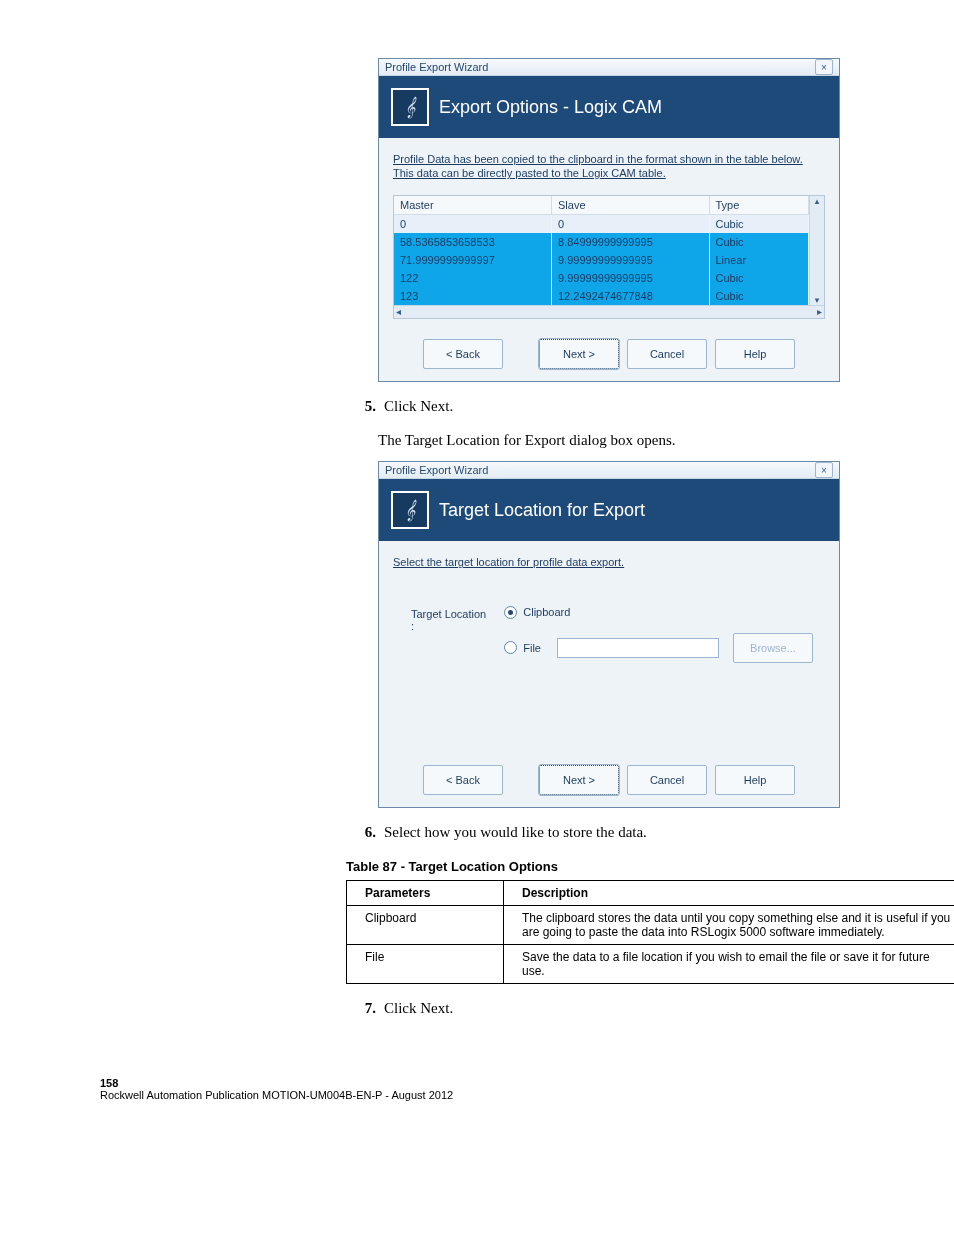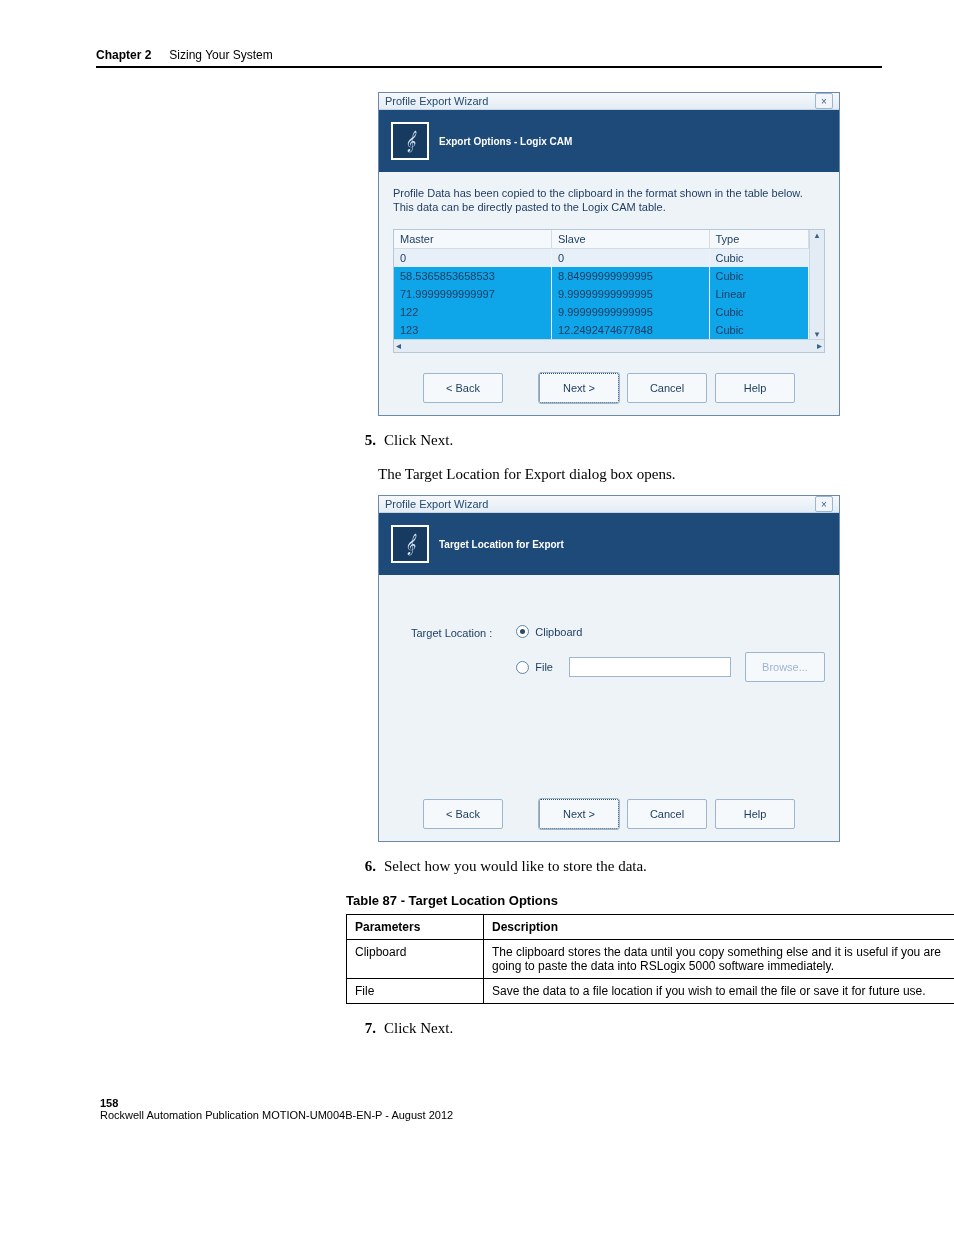--- a/index.html
+++ b/index.html
@@ -76,23 +76,23 @@
     padding: 12px 12px;
     display: flex;
     align-items: center;
     gap: 10px;
   }
   .dlg-icon {
     width: 34px; height: 34px; border: 2px solid #fff;
     display:flex; align-items:center; justify-content:center;
     font-style: italic; color:#d7e6f5; font-size:18px; background:#173b60;
   }
-  .dlg-banner-title { font-weight: bold; font-size: 10px; text-align: right; }
+  .dlg-banner-title { font-weight: normal; font-size: 18px; text-align: right; }
   .dlg-body { padding: 14px 14px 10px; background:#eef3f8; }
-  .dlg-instr { font-size: 11px; color:#1b3a5f; line-height:1.3; }
+  .dlg-instr { font-size: 11px; color:#1b3a5f; line-height:1.3;text-decoration:underline; }
   .dlg-table-wrap {
     margin-top: 14px;
     border: 1px solid #b6c7d8;
     background:#0ea5e9;
     position: relative;
   }
   .dlg-table { width:100%; border-collapse: collapse; font-size:11px; color:#1b3a5f;}
   .dlg-table th {
     background:#f6f9fc; text-align:left; font-weight:normal;
     padding:3px 6px; border-right:1px solid #d2dde8; border-bottom:1px solid #d2dde8;
@@ -106,21 +106,21 @@
   .dlg-buttons {
     display:flex; gap:8px; justify-content:center; padding:10px 0 12px;
   }
   .dlg-btn {
     min-width:62px; padding:8px 8px; font-size:11px;
     background:#f6f9fc; border:1px solid #9db6cf; color:#1b3a5f;
     text-align:center; border-radius:2px;
   }
   .dlg-btn.focus { border:1px dotted #274a6d; outline:1px solid #9db6cf;margin-left:28px; }
   .dlg-btn.disabled { color:#9db6cf; }
-  .form-row { display:flex; align-items:center; gap:12px; margin:10px 0; }
+  .form-row { display:flex; align-items:center; gap:12px; margin:10px 12px; }
   .radio-col { display:flex; flex-direction:column; gap:14px; }
   .radio-row { display:flex; align-items:center; gap:6px; }
   .radio-dot {
     width:11px; height:11px; border:1px solid #5f86ac; border-radius:50%;
     display:flex; align-items:center; justify-content:center; background:#fff;
   }
   .radio-dot.sel::after { content:""; width:5px; height:5px; background:#274a6d; border-radius:50%; }
   .file-input {
     width:160px; height:18px; border:1px solid #9db6cf; background:#fff;
   }
@@ -131,21 +131,21 @@
   }
   .doc-table {
     margin-left: 250px;
     width: 626px;
     border-collapse: collapse;
     font-family: Arial, Helvetica, sans-serif;
     font-size: 12px;
   }
   .doc-table th, .doc-table td {
     border: 1px solid #000;
-    padding: 5px 8px;
+    padding: 5px 18px;
     text-align: left;
     vertical-align: top;
   }
   .doc-table th { font-weight: bold; }
   .col-param { width: 120px; }
   .footer {
     margin-top: 60px;
     display:flex;
     justify-content:space-between;
     font-family: Arial, Helvetica, sans-serif;
@@ -154,24 +154,20 @@
     flex-direction: column;
   }
   .footer .pnum { font-weight:bold; }
   .footer { margin-left: 0; }
 </style>
 </head>
 <body>
 
 <div class="page">
 
-  <div class="header-row">
-    <span class="chapter-label">Chapter 2</span>
-    <span>Sizing Your System</span>
-  </div>
 
 
   <div class="figure-wrap">
     <div class="dialog">
       <div class="dlg-titlebar">
         <span>Profile Export Wizard</span>
         <span class="dlg-close">×</span>
       </div>
       <div class="dlg-banner">
         <div class="dlg-icon">𝄞</div>
@@ -247,20 +243,21 @@
     <div class="dialog">
       <div class="dlg-titlebar">
         <span>Profile Export Wizard</span>
         <span class="dlg-close">×</span>
       </div>
       <div class="dlg-banner">
         <div class="dlg-icon">𝄞</div>
         <div class="dlg-banner-title">Target Location for Export</div>
       </div>
       <div class="dlg-body" style="min-height:190px;">
+        <div class="dlg-instr">Select the target location for profile data export.</div>
         <div style="height:26px;"></div>
         <div class="form-row" style="align-items:flex-start; margin-left:18px;">
           <div style="width:100px; padding-top:2px;">Target Location :</div>
           <div class="radio-col">
             <div class="radio-row">
               <span class="radio-dot sel"></span>
               <span>Clipboard</span>
             </div>
             <div class="radio-row">
               <span class="radio-dot"></span>

